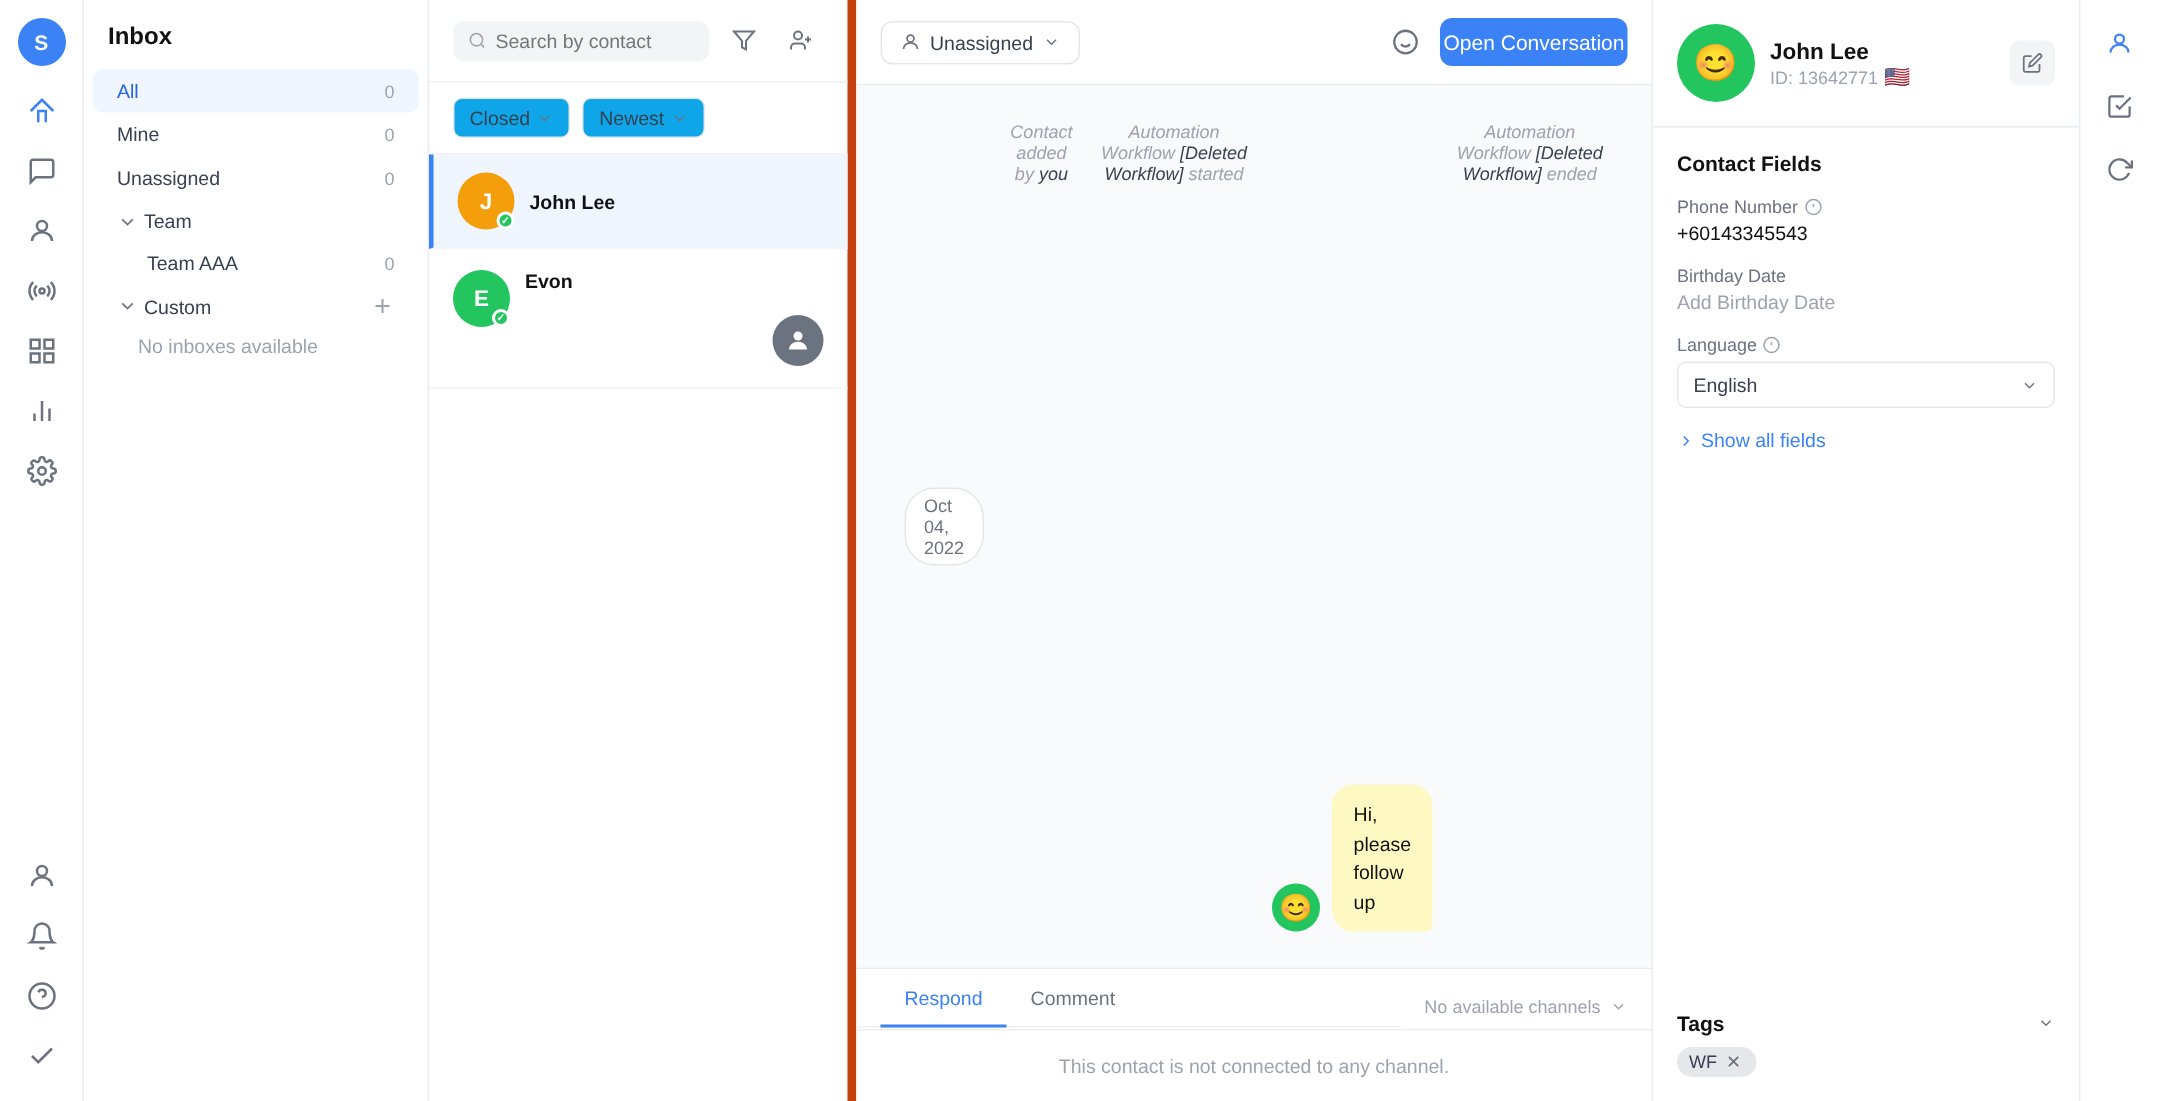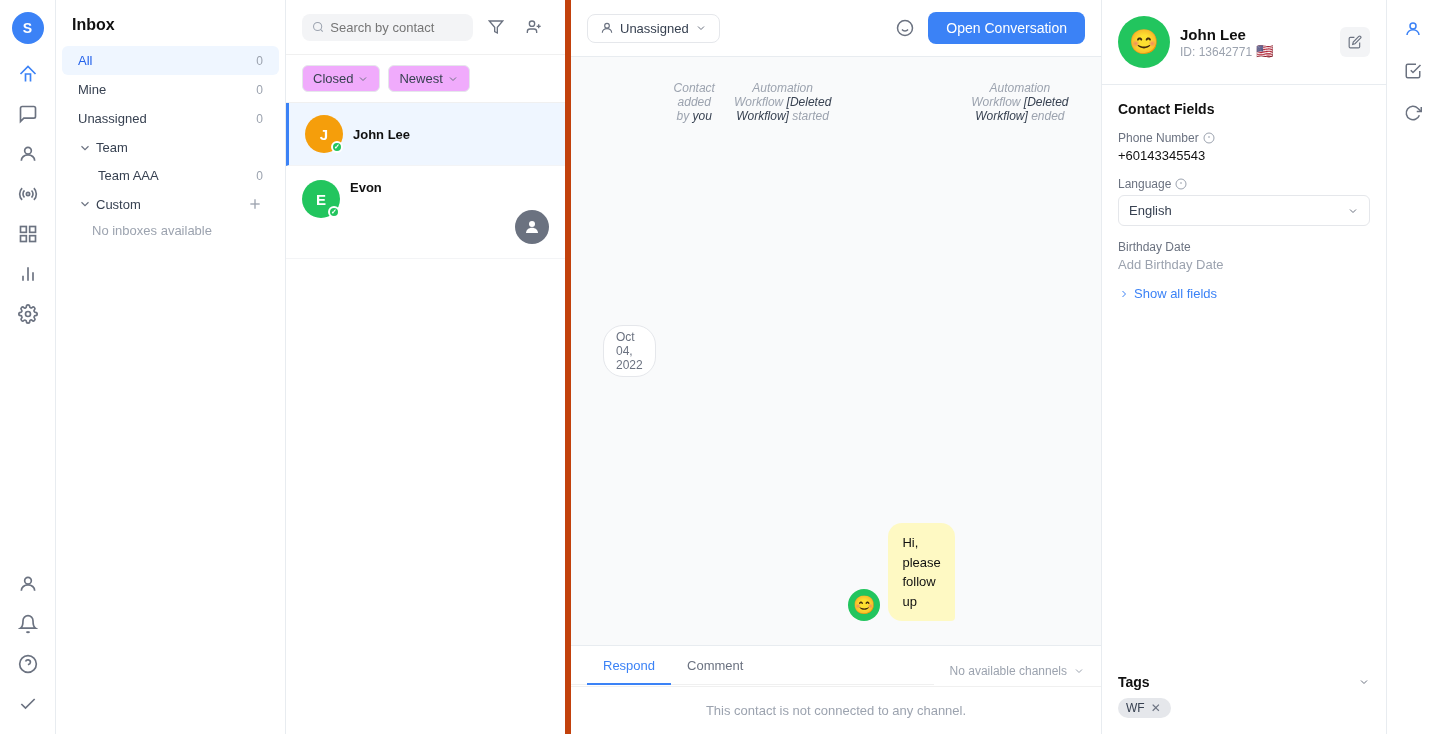--- a/index.html
+++ b/index.html
@@ -57,21 +57,21 @@
     .search-input {
       border: none; background: transparent; outline: none; font-size: 13px; color: #374151; width: 100%;
     }
     .icon-btn {
       width: 30px; height: 30px; border-radius: 6px; display: flex; align-items: center; justify-content: center; cursor: pointer; color: #6b7280; border: none; background: transparent;
     }
     .conv-filters {
       display: flex; align-items: center; gap: 8px; padding: 10px 16px; border-bottom: 1px solid #f0f0f0;
     }
     .filter-btn {
-      display: flex; align-items: center; gap: 4px; padding: 5px 10px; border-radius: 6px; border: 1px solid #e5e7eb; background: #f0abfc; font-size: 13px; color: #374151; cursor: pointer;
+      display: flex; align-items: center; gap: 4px; padding: 5px 10px; border-radius: 6px; border: 1px solid #e5e7eb; background: #0ea5e9; font-size: 13px; color: #374151; cursor: pointer;
     }
     .conv-item {
       display: flex; align-items: center; gap: 10px; padding: 12px 16px; cursor: pointer; border-bottom: 1px solid #f3f4f6; position: relative;
     }
     .conv-item.active { background: #eff6ff; border-left: 3px solid #3b82f6; }
     .conv-avatar {
       width: 38px; height: 38px; border-radius: 50%; display: flex; align-items: center; justify-content: center; font-weight: 600; font-size: 15px; color: #fff; flex-shrink: 0; position: relative;
     }
     .conv-avatar .status-dot {
       width: 12px; height: 12px; border-radius: 50%; background: #22c55e; border: 2px solid #fff; position: absolute; bottom: 0; right: 0;
@@ -87,21 +87,21 @@
       flex: 1; display: flex; flex-direction: column; background: #fff; min-width: 0;
     }
     .chat-header {
       display: flex; align-items: center; gap: 12px; padding: 12px 16px; border-bottom: 1px solid #e8ecf0; background: #fff;
     }
     .assign-dropdown {
       display: flex; align-items: center; gap: 6px; border: 1px solid #e5e7eb; border-radius: 8px; padding: 6px 12px; cursor: pointer; background: #fff; font-size: 13px; color: #374151;
     }
     .header-actions { margin-left: auto; display: flex; align-items: center; gap: 8px; }
     .open-conv-btn {
-      background: #3b82f6; color: #fff; border: none; border-radius: 8px; padding: 8px 18px; font-size: 14px; font-weight: 500; cursor: pointer;
+      background: #3b82f6; color: #fff; border: none; border-radius: 8px; padding: 8px 2px; font-size: 14px; font-weight: 500; cursor: pointer;
     }
 
     .chat-body {
       flex: 1; overflow-y: auto; padding: 24px 32px; display: flex; flex-direction: row; gap: 16px; background: #f9fafb;
     }
     .date-badge {
       align-self: center; background: #fff; border: 1px solid #e5e7eb; border-radius: 20px; padding: 4px 12px; font-size: 12px; color: #6b7280;
     }
     .system-msg {
       text-align: center; font-size: 12px; color: #9ca3af; font-style: italic;
@@ -439,42 +439,42 @@
             <circle cx="12" cy="12" r="10"></circle>
             <line x1="12" y1="8" x2="12" y2="12"></line>
             <line x1="12" y1="16" x2="12.01" y2="16"></line>
           </svg>
       </div>
       <div class="field-value">+60143345543</div>
     </div>
 
     <div class="field-row">
       <div class="field-label">
+        <span>Birthday Date</span>
+      </div>
+      <div class="field-placeholder">Add Birthday Date</div>
+    </div>
+
+    <div class="field-row">
+      <div class="field-label">
         <span>Language</span>
         <svg width="12" height="12" viewBox="0 0 24 24" fill="none" stroke="#9ca3af" stroke-width="2">
             <circle cx="12" cy="12" r="10"></circle>
             <line x1="12" y1="8" x2="12" y2="12"></line>
             <line x1="12" y1="16" x2="12.01" y2="16"></line>
           </svg>
       </div>
       <div class="field-select">
         <span>English</span>
         <svg width="12" height="12" viewBox="0 0 24 24" fill="none" stroke="#6b7280" stroke-width="2">
             <polyline points="6 9 12 15 18 9"></polyline>
           </svg>
       </div>
     </div>
 
-    <div class="field-row">
-      <div class="field-label">
-        <span>Birthday Date</span>
-      </div>
-      <div class="field-placeholder">Add Birthday Date</div>
-    </div>
-
     <div class="show-all-link">
       <svg width="12" height="12" viewBox="0 0 24 24" fill="none" stroke="#3b82f6" stroke-width="2">
           <polyline points="9 18 15 12 9 6"></polyline>
         </svg>
       <span>Show all fields</span>
     </div>
   </div>
 
   <div class="tags-section">
     <div class="tags-label">

